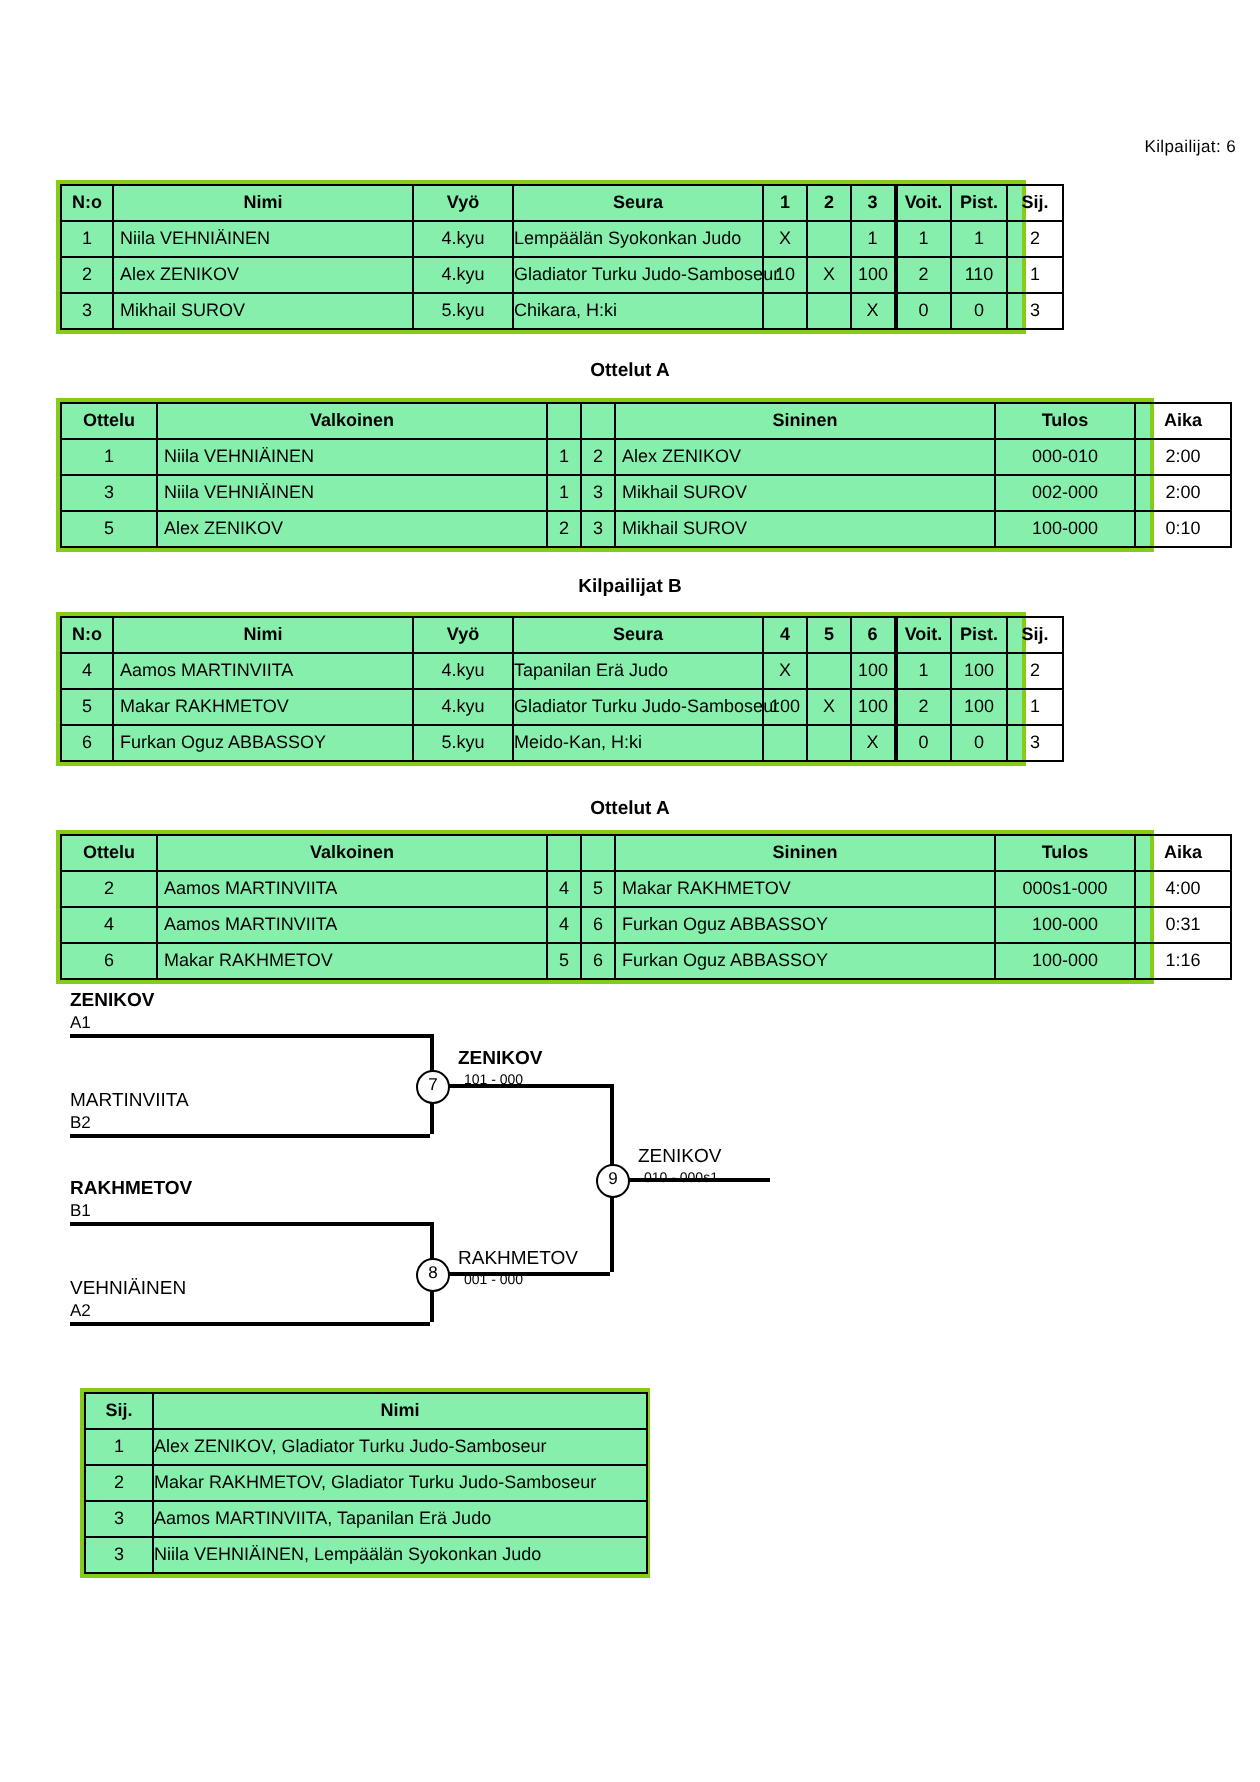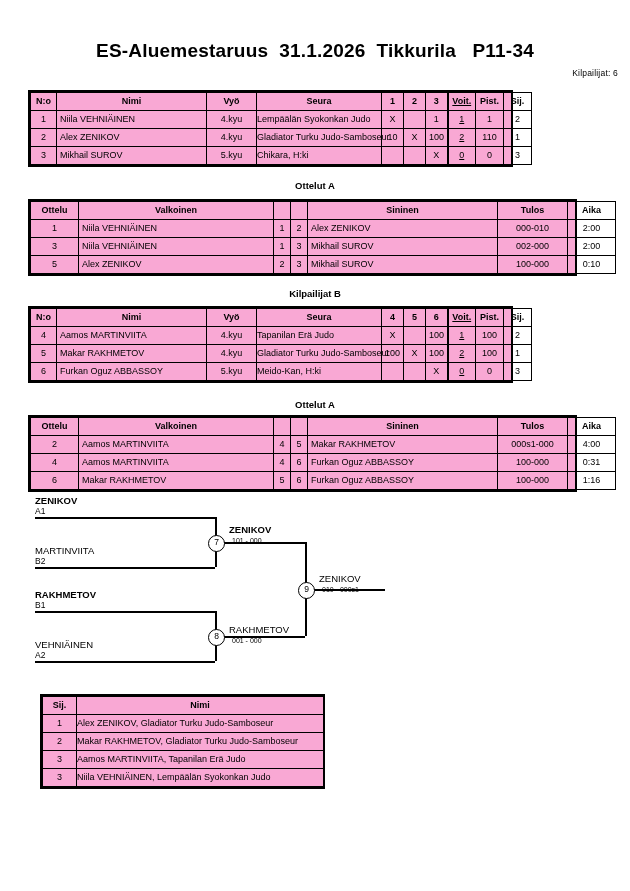--- a/index.html
+++ b/index.html
@@ -29,22 +29,22 @@
   
   .caption{
     position:absolute;width:630px;left:0;
     text-align:center;
     font-size:9.5px;font-weight:bold;
   }
 
   
   .tbl{
     position:absolute;
-    border:2px solid #000000;
-    background:#f9a8d4;
+    border:2px solid #84cc16;
+    background:#86efac;
     box-sizing:border-box;
     font-size:9px;
   }
   .tbl table{
     border-collapse:collapse;
     table-layout:fixed;
     width:100%;
     font-size:9px;
   }
   .tbl th,.tbl td{
@@ -52,21 +52,21 @@
     padding:0 3px;
     height:17px;
     line-height:17px;
     overflow:visible;
     white-space:nowrap;
     font-weight:normal;
     text-align:center;
     box-sizing:border-box;
   }
   .tbl th{font-weight:bold;}
-  .tbl .thick-l{border-left:2px solid #000;text-decoration:underline;}
+  .tbl .thick-l{border-left:2px solid #000;}
   .bold{font-weight:bold;}
 
   
   .comp-tbl th.c-no,.comp-tbl td.c-no{width:26px;}
   .comp-tbl th.c-name,.comp-tbl td.c-name{width:150px;text-align:left;}
   .comp-tbl th.c-belt,.comp-tbl td.c-belt{width:50px;}
   .comp-tbl th.c-club,.comp-tbl td.c-club{width:125px;text-align:left;}
   .comp-tbl th.c-m,.comp-tbl td.c-m{width:22px;}
   .comp-tbl th.c-w,.comp-tbl td.c-w{width:28px;}
   .comp-tbl th.c-p,.comp-tbl td.c-p{width:28px;}
@@ -121,21 +121,20 @@
   .win-name.b{font-weight:bold;}
   .win-score{
     position:absolute;font-size:7px;white-space:nowrap;line-height:9px;
   }
 </style>
 </head>
 <body>
 
 <div class="page">
 
-  <div class="doc-title">ES-Aluemestaruus  31.1.2026  Tikkurila   P11-34</div>
   <div class="entrants-count">Kilpailijat: 6</div>
 
   <div class="tbl comp-tbl" id="pool-a-tbl" style="left:28px;top:90px;width:485px;">
       <table>
         <colgroup>
           <col style="width:26px">
           <col style="width:150px">
           <col style="width:50px">
           <col style="width:125px">
           <col style="width:22px">

